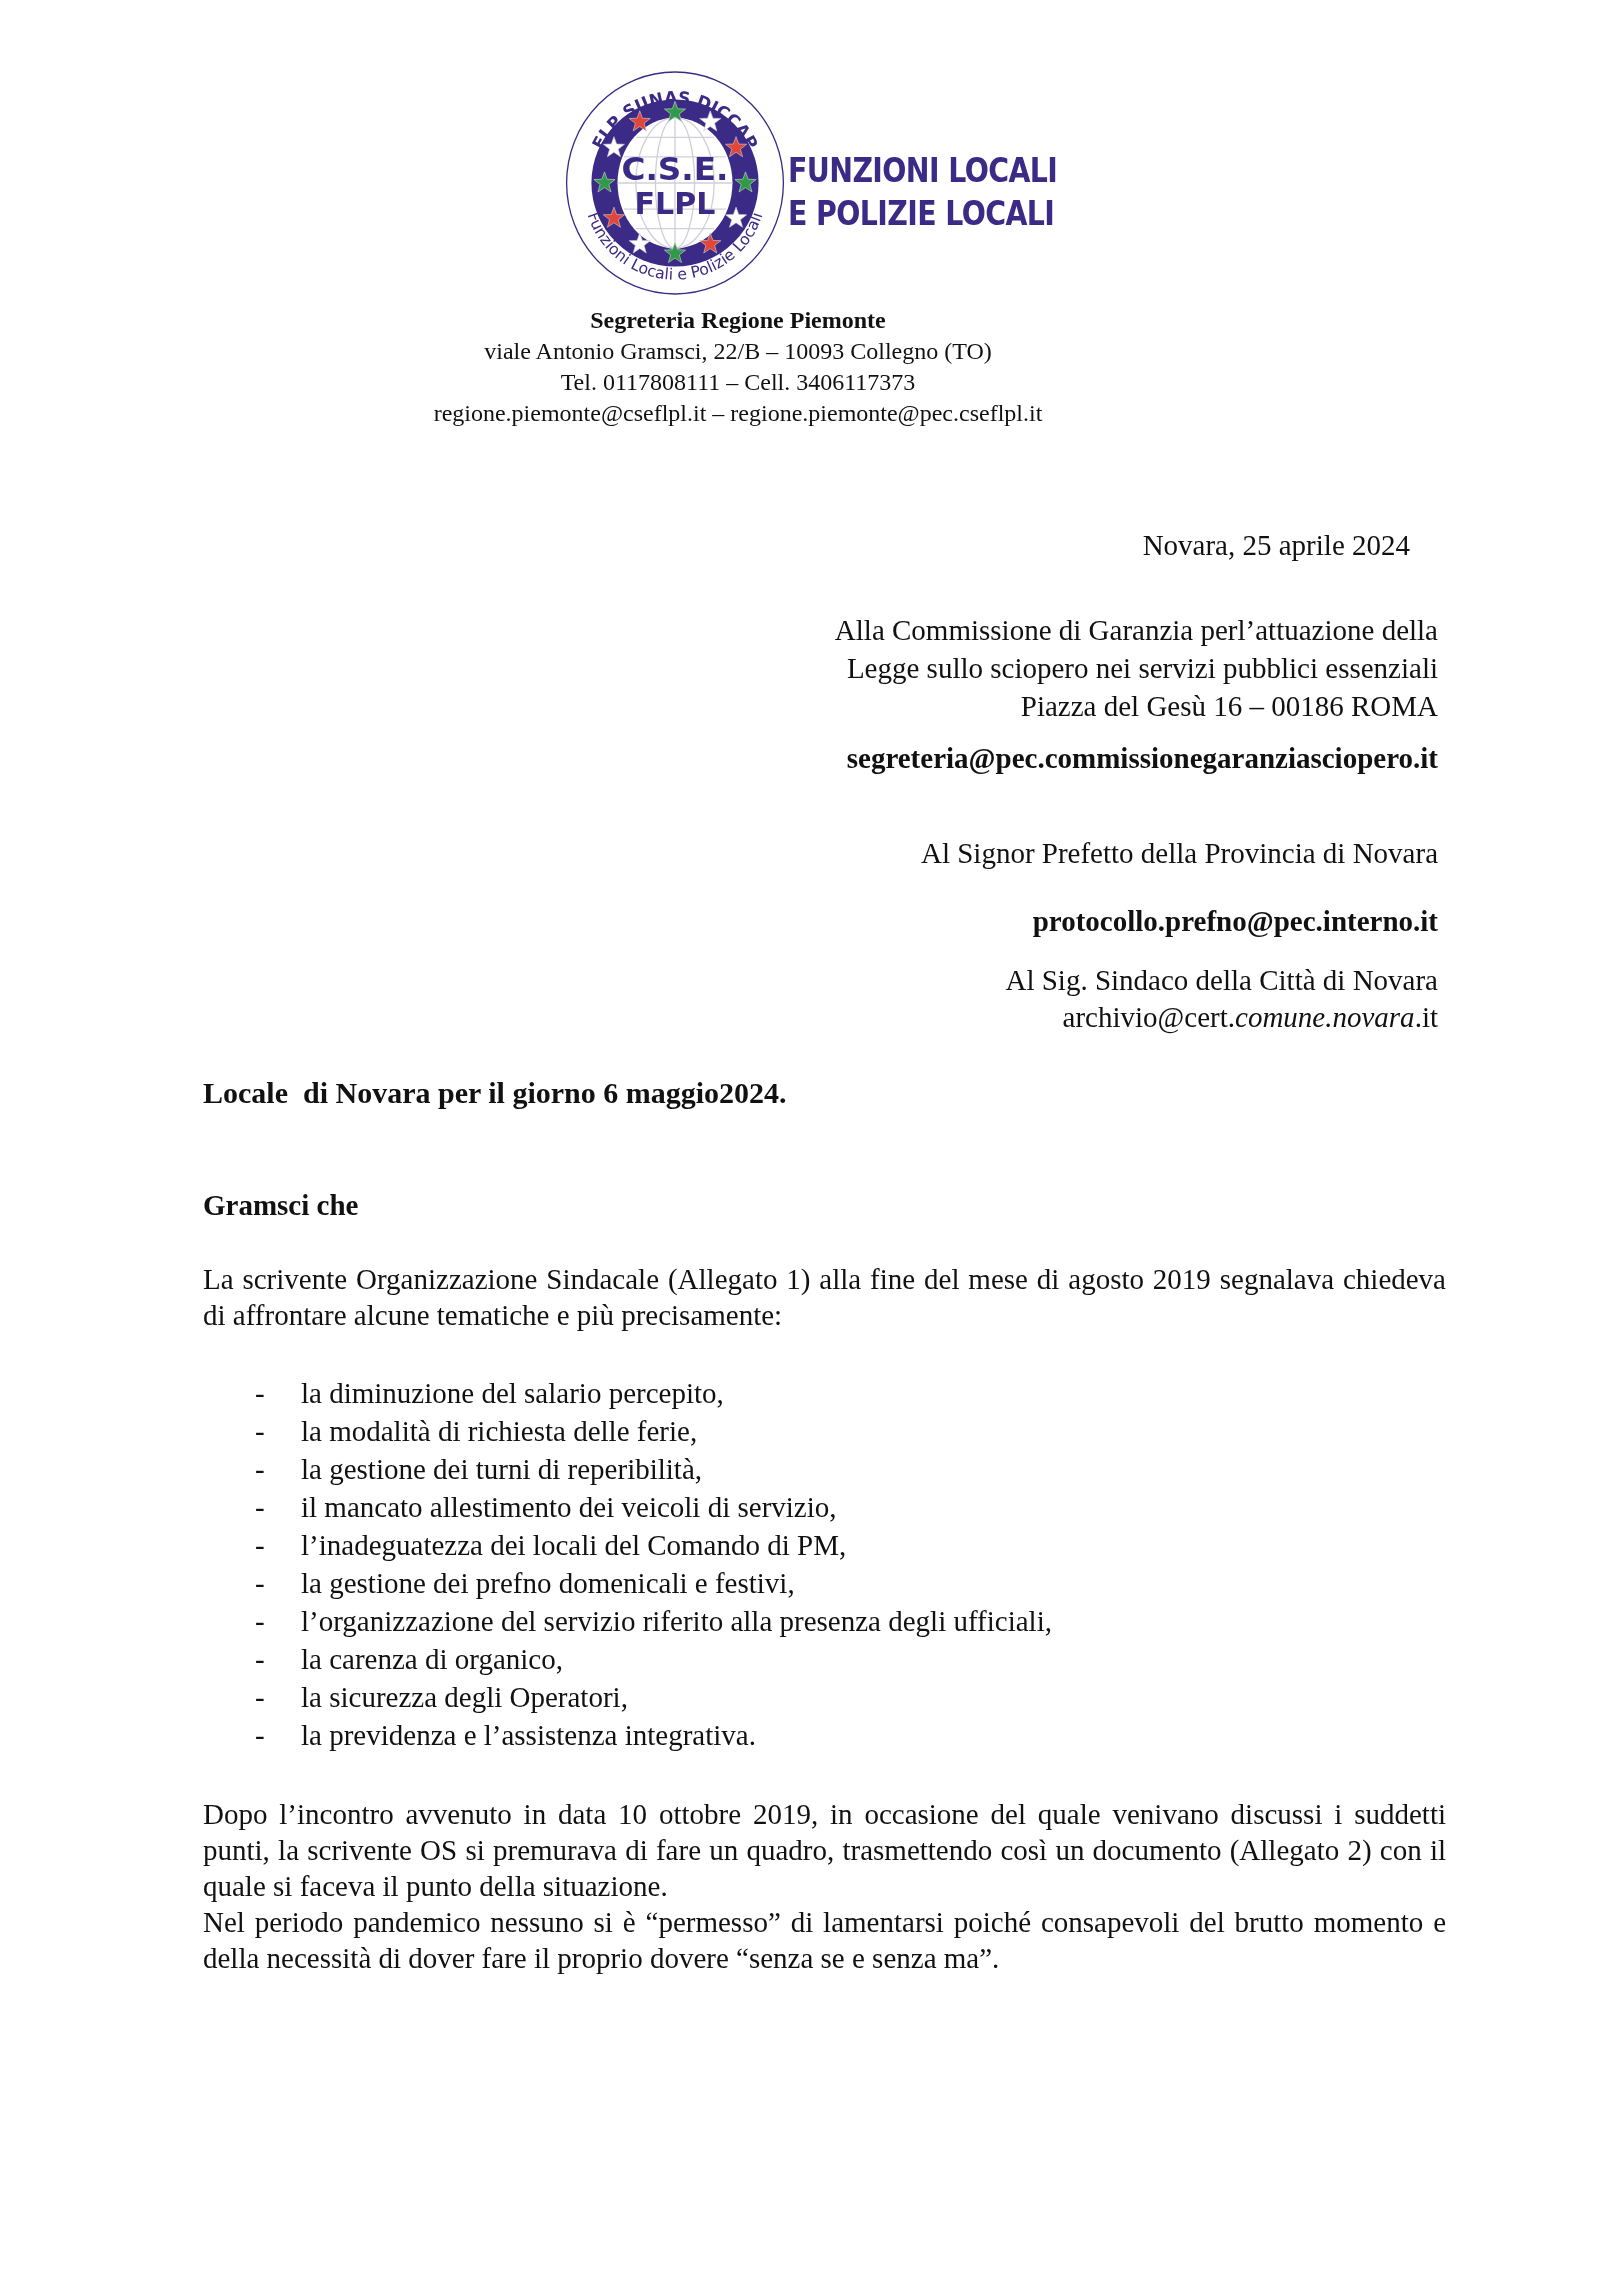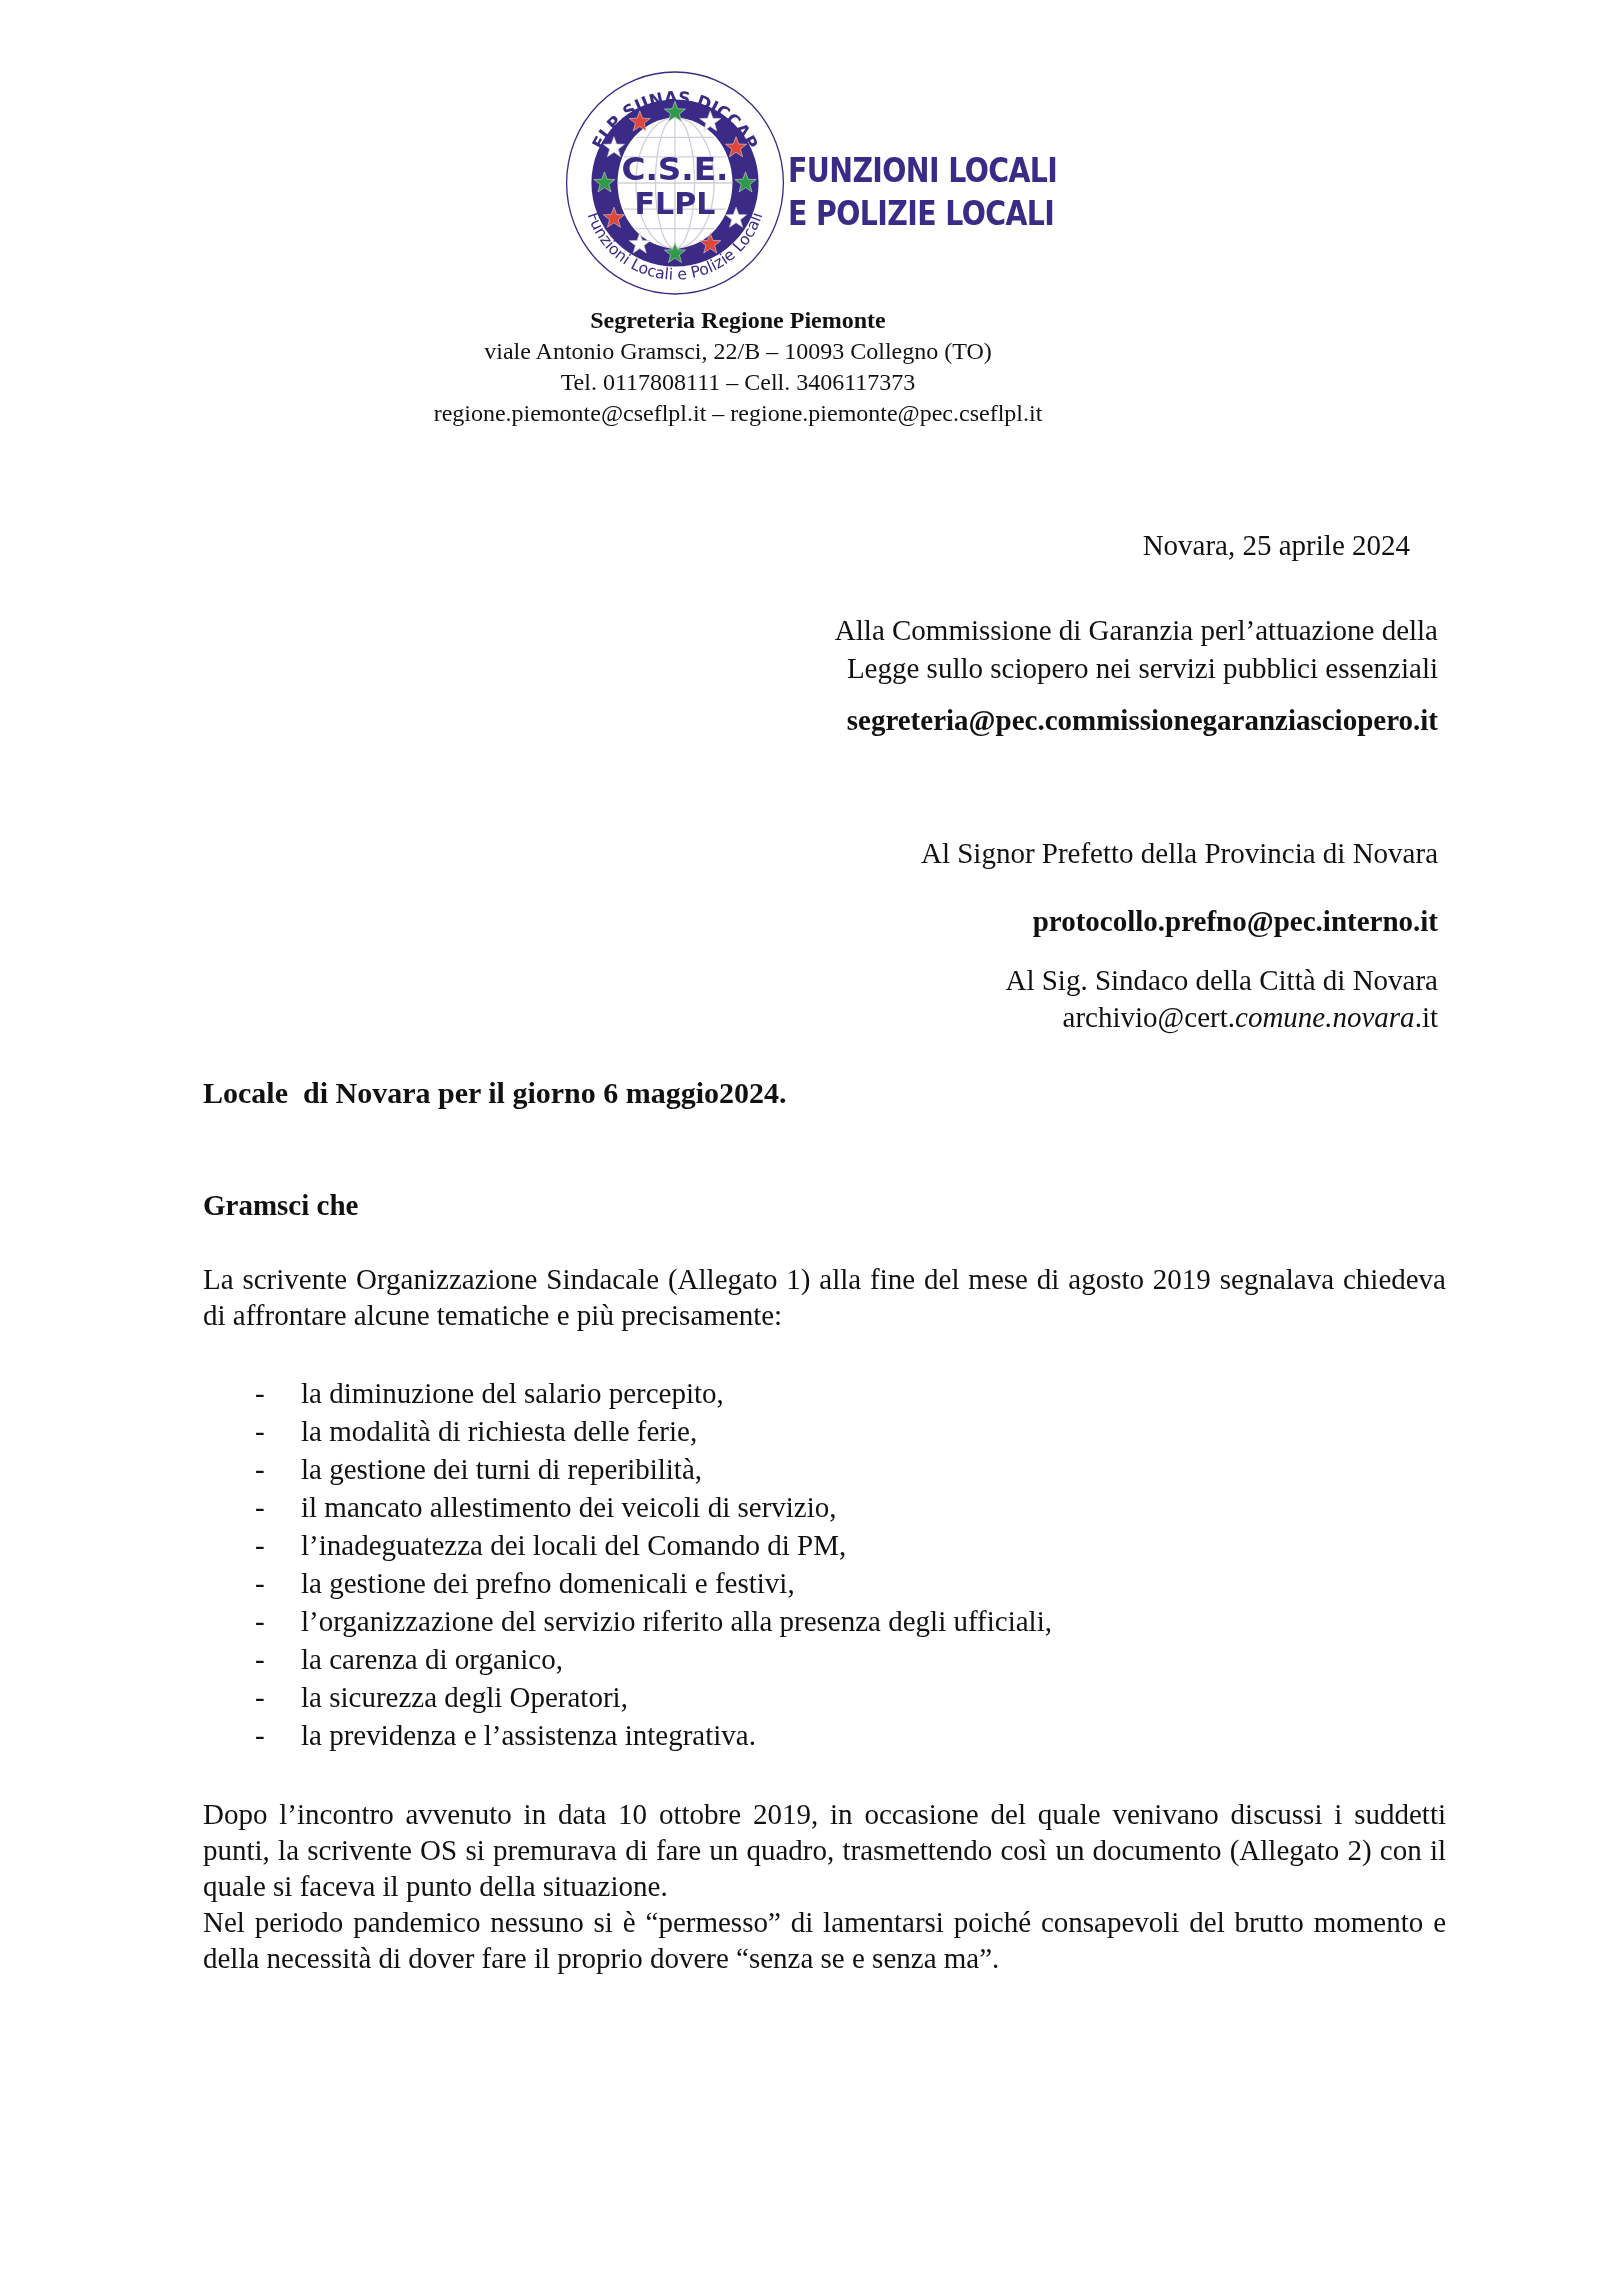--- a/index.html
+++ b/index.html
@@ -74,20 +74,21 @@
   <div>viale Antonio Gramsci, 22/B – 10093 Collegno (TO)</div>
   <div>Tel. 0117808111 – Cell. 3406117373</div>
   <div>regione.piemonte@cseflpl.it – regione.piemonte@pec.cseflpl.it</div>
 </div>
 
 <div class="right" style="top:529px; right:212px;text-align:center;">Novara, 25 aprile 2024</div>
 
 <div class="right" style="top:611px; line-height:38px;">
   <div>Alla Commissione di Garanzia perl’attuazione della</div>
   <div>Legge sullo sciopero nei servizi pubblici essenziali</div>
+  <div>Piazza del Gesù 16 – 00186 ROMA</div>
   <div class="bold" style="margin-top:14.4px;">segreteria@pec.commissionegaranziasciopero.it</div>
 </div>
 
 <div class="right" style="top:835px; line-height:37px;">
   <div>Al Signor Prefetto della Provincia di Novara</div>
   <div class="bold" style="margin-top:31px;">protocollo.prefno@pec.interno.it</div>
 </div>
 
 <div class="right" style="top:962px; line-height:37px;">
   <div>Al Sig. Sindaco della Città di Novara</div>

